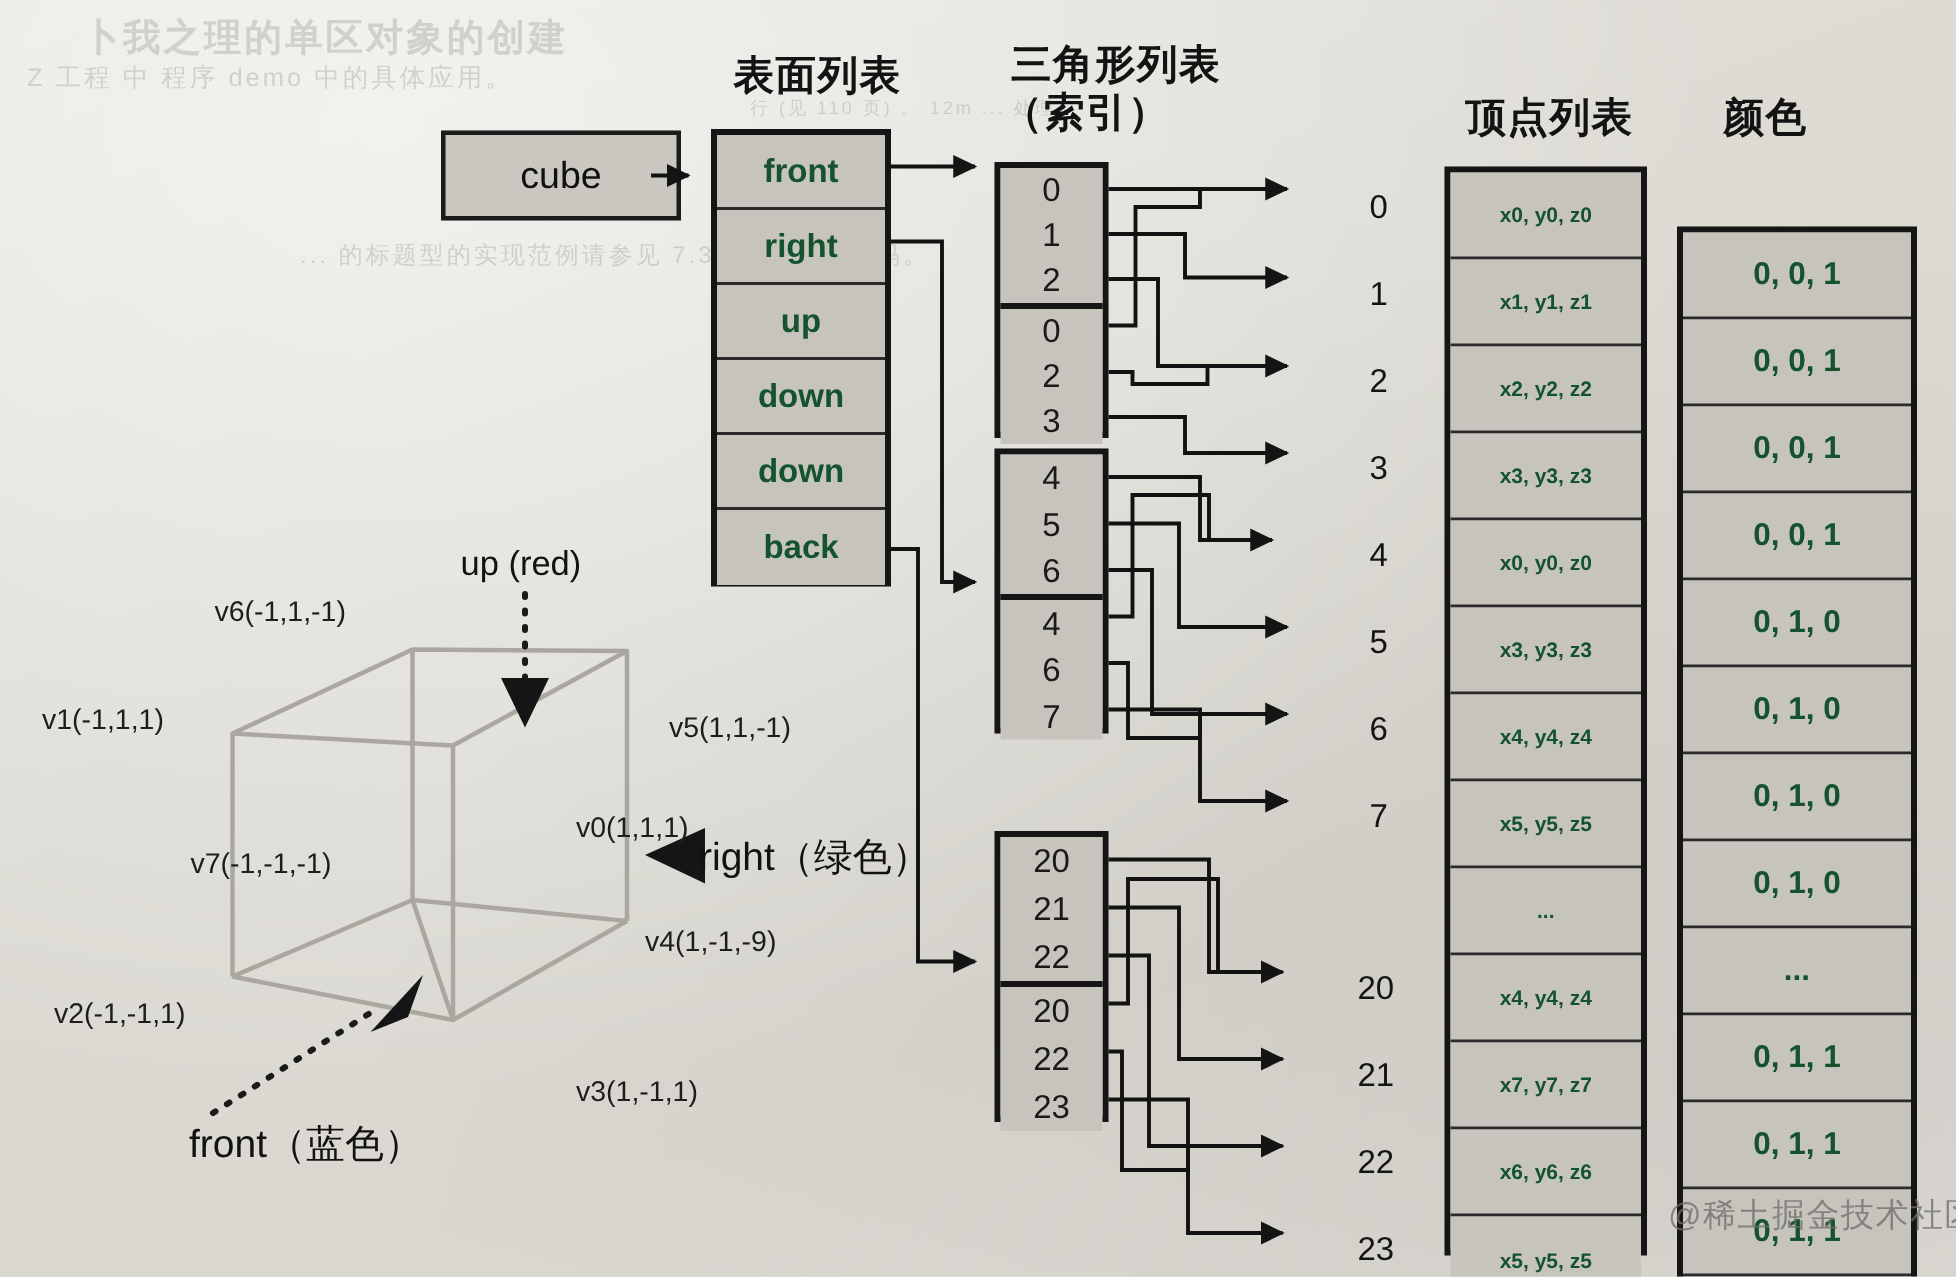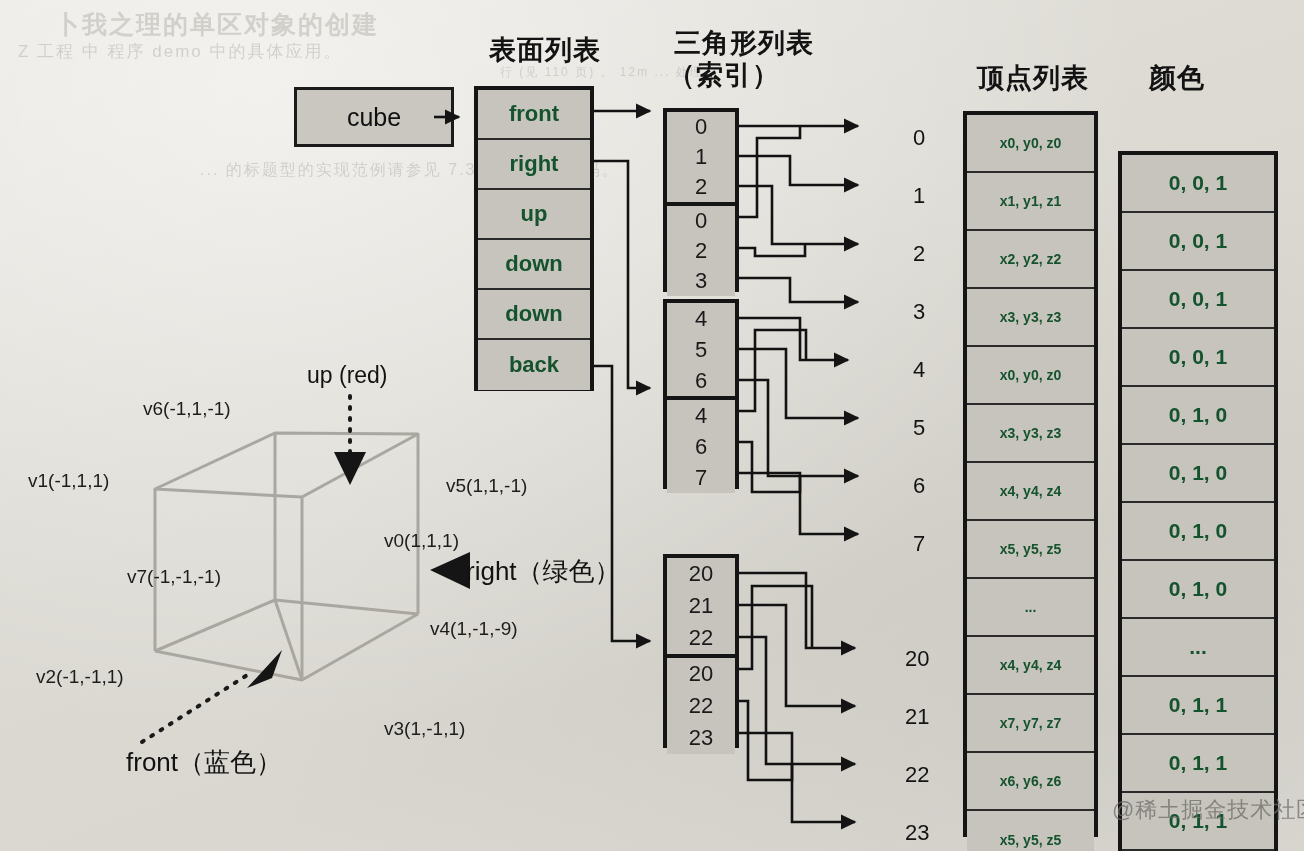--- a/index.html
+++ b/index.html
@@ -272,21 +272,21 @@
   <g fill="#151515">
     <path d="M334,452 L366,452 L350,485 Z"></path>
     <path d="M247,688 L282,650 L272,678 Z"></path>
     <path d="M430,570 L470,552 L470,589 Z"></path>
   </g>
 </svg>
 
 <div class="vlabel" style="left:143px;top:398px;">v6(-1,1,-1)</div>
 <div class="vlabel" style="left:28px;top:470px;">v1(-1,1,1)</div>
 <div class="vlabel" style="left:446px;top:475px;">v5(1,1,-1)</div>
-<div class="vlabel" style="left:384px;top:530px;">v0(1,1,1)</div>
+<div class="vlabel" style="left:384px;top:542px;">v0(1,1,1)</div>
 <div class="vlabel" style="left:127px;top:566px;">v7(-1,-1,-1)</div>
 <div class="vlabel" style="left:430px;top:618px;">v4(1,-1,-9)</div>
 <div class="vlabel" style="left:36px;top:666px;">v2(-1,-1,1)</div>
 <div class="vlabel" style="left:384px;top:718px;">v3(1,-1,1)</div>
 
 <div class="calloutlabel" style="left:307px;top:362px;">up (red)</div>
 <div class="calloutlabel big" style="left:466px;top:554px;">right（绿色）</div>
 <div class="calloutlabel big" style="left:126px;top:745px;">front（蓝色）</div>
 
 <div id="watermark">@稀土掘金技术社区</div>

